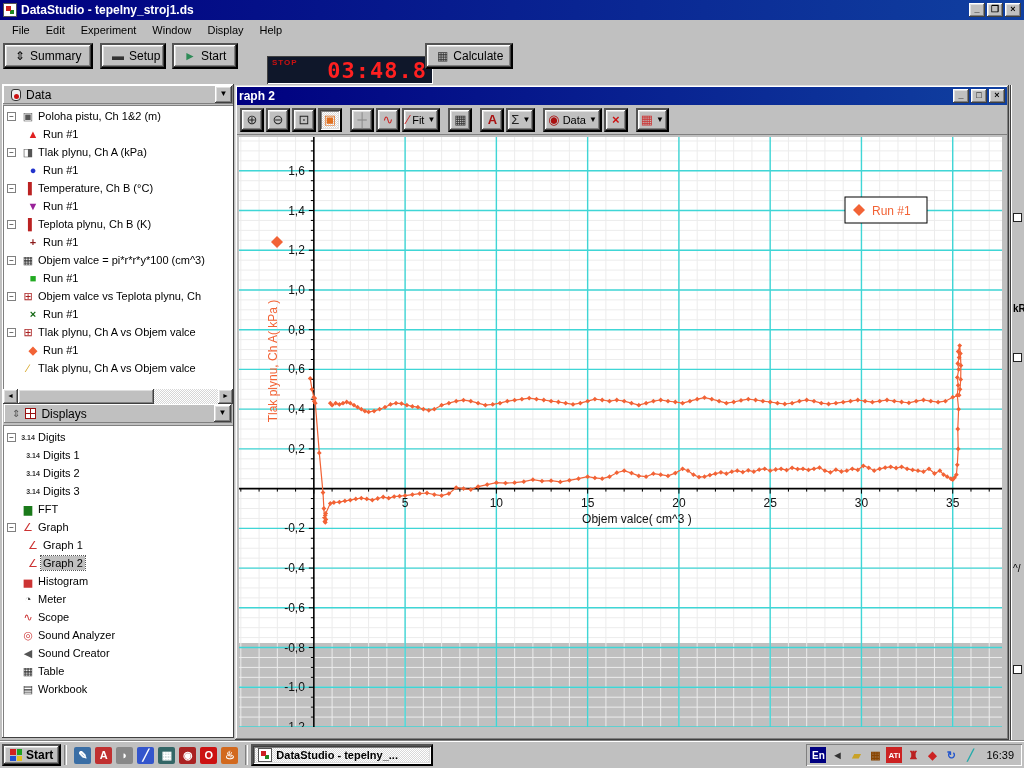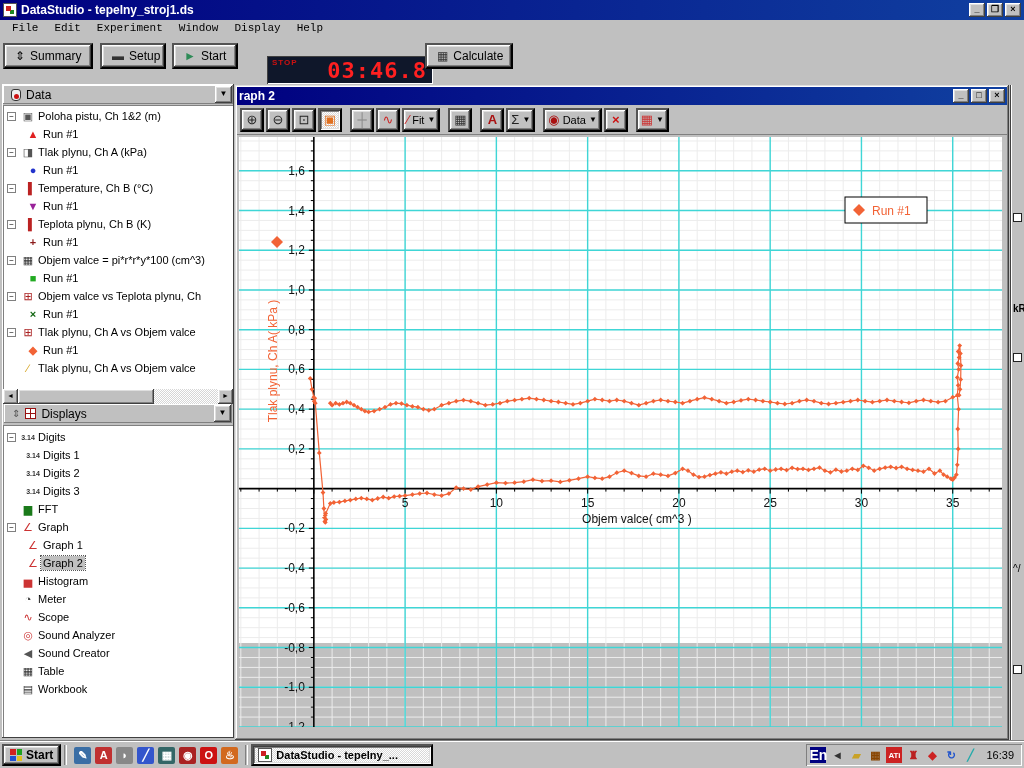--- a/index.html
+++ b/index.html
@@ -19,22 +19,22 @@
   #titlebar { position:absolute; left:0; top:0; width:1024px; height:20px;
     background:linear-gradient(90deg,#000080,#1040a0); color:#fff; display:flex; align-items:center; padding:0 3px; }
   #titlebar .title { font-weight:bold; font-size:12px; margin-left:4px; flex:1; }
   .winbtn { width:16px; height:14px; margin-left:2px; font-size:9px; line-height:12px;
     text-align:center; font-weight:bold; color:#000; }
   .appicon { width:14px; height:14px; background:#fff; border:1px solid #555; position:relative; }
   .appicon::after { content:""; position:absolute; left:2px; top:2px; width:5px; height:5px; background:#cc2222; }
   .appicon::before { content:""; position:absolute; right:2px; bottom:2px; width:4px; height:4px; background:#228822; }
 
   #menubar { position:absolute; left:0; top:20px; width:1024px; height:20px;
-    display:flex; align-items:flex-start; padding-left:4px; background:#c0c0c0;
-    border-bottom:1px solid #808080; box-shadow:0 1px 0 #fff;font-family:Liberation Mono, monospace; }
+    display:flex; align-items:center; padding-left:4px; background:#c0c0c0;
+    border-bottom:1px solid #808080; box-shadow:0 1px 0 #fff; }
   .menu-item { padding:2px 8px; }
 
   #main-toolbar { position:absolute; left:0; top:39px; width:1024px; height:31px; background:#c0c0c0; }
   .tbtn { position:absolute; top:4px; height:26px; display:flex; align-items:center; gap:5px;
     padding:0 10px; font-size:12px; }
   .tbtn .g { font-size:12px; }
   #timer-display { position:absolute; left:267px; top:17px; width:166px; height:28px; background:#0f172a;
     box-shadow: inset 1px 1px 0 #404040, inset -1px -1px 0 #fff; }
   #timer-display .stop { position:absolute; left:5px; top:2px; color:#cc1111; font-size:8px; font-weight:bold; letter-spacing:1px; }
   #timer-display .digits { position:absolute; right:6px; top:2px; color:#ff2020;
@@ -145,21 +145,21 @@
   <button class="tbtn bevel-out" style="left:100px; width:66px;">
     <span class="g" style="color:#333;">▬</span>
     <span>Setup</span>
   </button>
   <button class="tbtn bevel-out" style="left:172px; width:66px;">
     <span class="g" style="color:#2e8b57;">►</span>
     <span>Start</span>
   </button>
   <div id="timer-display">
     <span class="stop">STOP</span>
-    <span class="digits">03:46.8</span>
+    <span class="digits">03:48.8</span>
   </div>
   <button class="tbtn bevel-out" style="left:425px; width:88px;">
     <span class="g" style="color:#333;">▦</span>
     <span>Calculate</span>
   </button>
 </div>
 
 <div id="left-panel">
   <div class="panel-header">
     <span class="dropper"></span>
@@ -677,21 +677,21 @@
       <span class="ql" style="background: rgb(204, 17, 17);">O</span>
       <span class="ql" style="background: rgb(210, 105, 30);">♨</span>
     </div>
   <span class="tb-divider"></span>
   <button id="task-button">
     <span class="appicon"></span>
     <span>DataStudio - tepelny_...</span>
   </button>
   <div id="systray">
     <span id="tray-icons" style="display:flex; gap:3px;">
-        <span class="tray-ic" style="background: rgb(0, 0, 128); color: rgb(255, 255, 255); font-size: 14px;">En</span>
+        <span class="tray-ic" style="background: rgb(0, 0, 128); color: rgb(255, 255, 255); font-size: 10px;">En</span>
         <span class="tray-ic" style="color: rgb(51, 51, 51);">◄</span>
         <span class="tray-ic" style="color: rgb(201, 162, 39);">▰</span>
         <span class="tray-ic" style="color: rgb(136, 68, 0);">▦</span>
         <span class="tray-ic" style="background: rgb(204, 34, 34); color: rgb(255, 255, 255); font-size: 8px;">ATi</span>
         <span class="tray-ic" style="color: rgb(187, 34, 34);">♜</span>
         <span class="tray-ic" style="color: rgb(204, 34, 34);">◆</span>
         <span class="tray-ic" style="color: rgb(34, 85, 204);">↻</span>
         <span class="tray-ic" style="color: rgb(34, 170, 170);">╱</span>
       </span>
     <span id="tray-clock">16:39</span>

